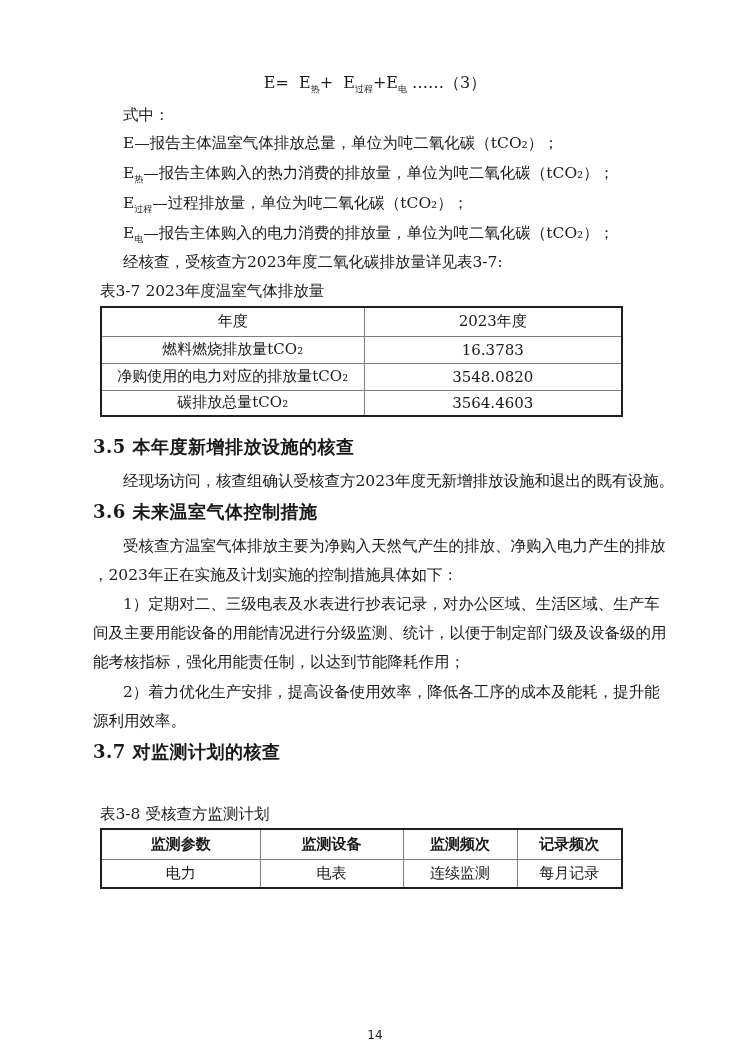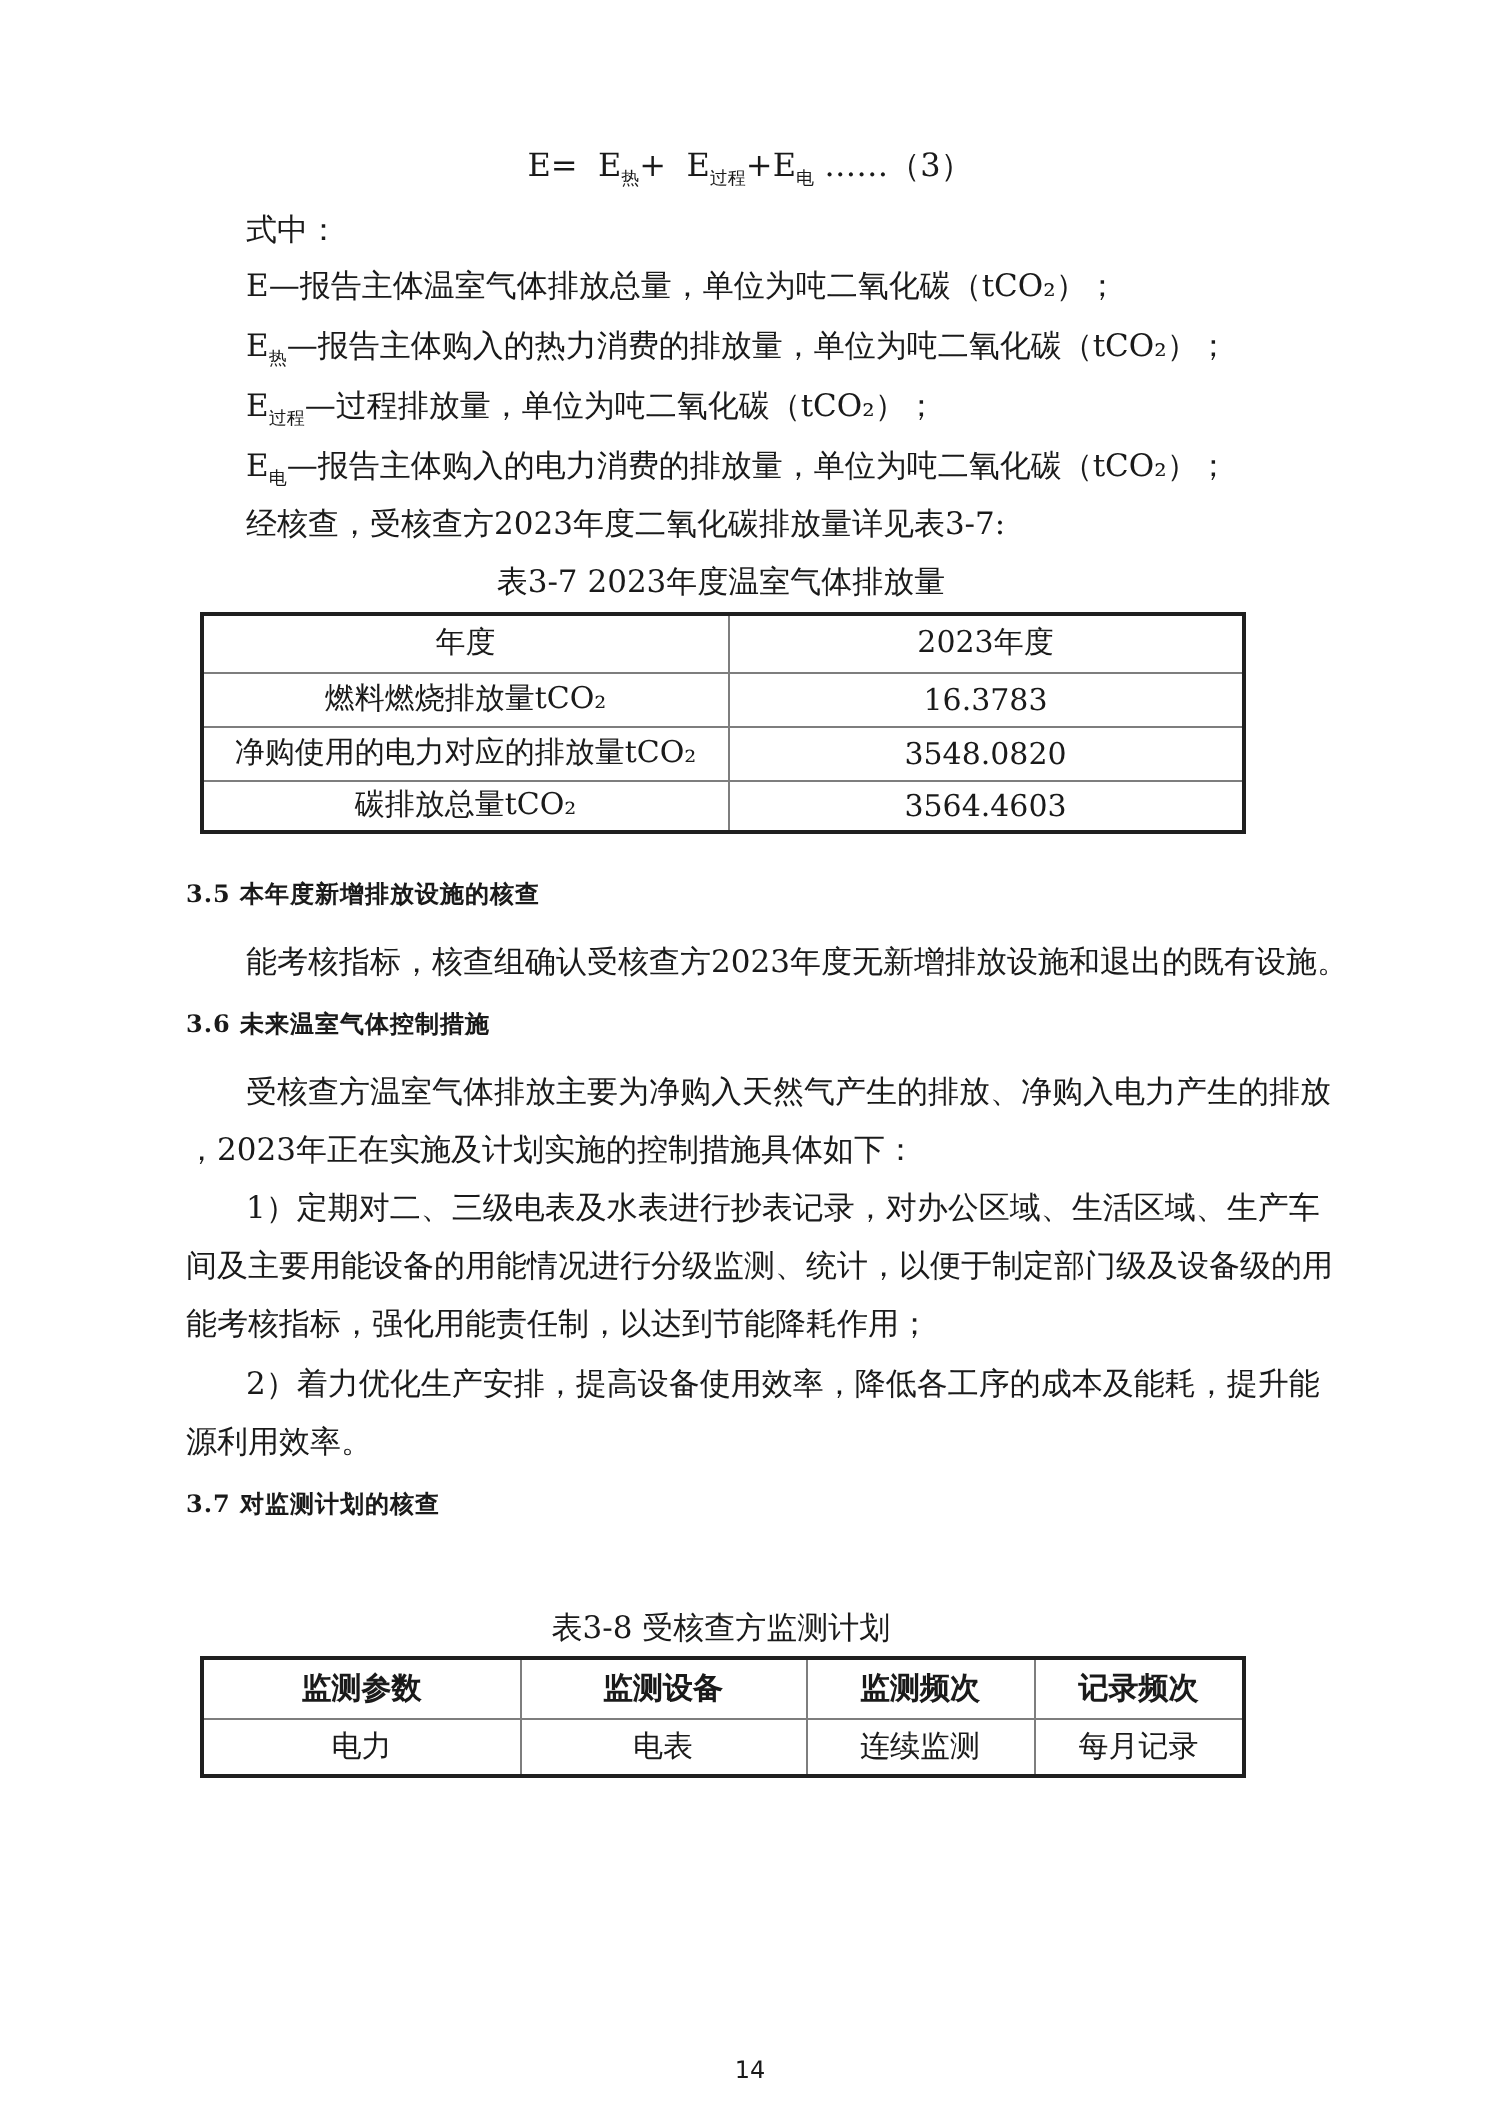--- a/index.html
+++ b/index.html
@@ -33,31 +33,30 @@
     width: 750px;
     text-align: center;
     font-size: 16px;
     line-height: 20px;
     white-space: pre;
   }
   sub { font-size: 9px; line-height: 0; }
   .heading {
     position: absolute;
     left: 93px;
-    font-size: 12px;
+    font-size: 18px;
     font-weight: bold;
     line-height: 22px;
     letter-spacing: 0.5px;
     white-space: pre;
   }
   .caption {
     position: absolute;
     left: 100px;
     width: 521px;
-    text-align: center;
     font-size: 15.5px;
     line-height: 20px;
     white-space: pre;
   }
   table.doc-table {
     position: absolute;
     left: 100px;
     border-collapse: collapse;
     table-layout: fixed;
     border: 2px solid var(--border-outer);
@@ -119,21 +118,21 @@
         <td>3548.0820</td>
       </tr>
       <tr style="height:26px">
         <td>碳排放总量tCO₂</td>
         <td>3564.4603</td>
       </tr>
     </tbody>
   </table>
 
   <div class="heading" style="top:436px">3.5 本年度新增排放设施的核查</div>
-  <div class="line indent" style="top:471px">能考核指标，核查组确认受核查方2023年度无新增排放设施和退出的既有设施。</div>
+  <div class="line indent" style="top:471px">经现场访问，核查组确认受核查方2023年度无新增排放设施和退出的既有设施。</div>
 
   <div class="heading" style="top:501px">3.6 未来温室气体控制措施</div>
   <div class="line indent" style="top:536px">受核查方温室气体排放主要为净购入天然气产生的排放、净购入电力产生的排放</div>
   <div class="line" style="top:565px">，2023年正在实施及计划实施的控制措施具体如下：</div>
   <div class="line indent" style="top:594px">1）定期对二、三级电表及水表进行抄表记录，对办公区域、生活区域、生产车</div>
   <div class="line" style="top:623px">间及主要用能设备的用能情况进行分级监测、统计，以便于制定部门级及设备级的用</div>
   <div class="line" style="top:652px">能考核指标，强化用能责任制，以达到节能降耗作用；</div>
   <div class="line indent" style="top:682px">2）着力优化生产安排，提高设备使用效率，降低各工序的成本及能耗，提升能</div>
   <div class="line" style="top:711px">源利用效率。</div>
 

